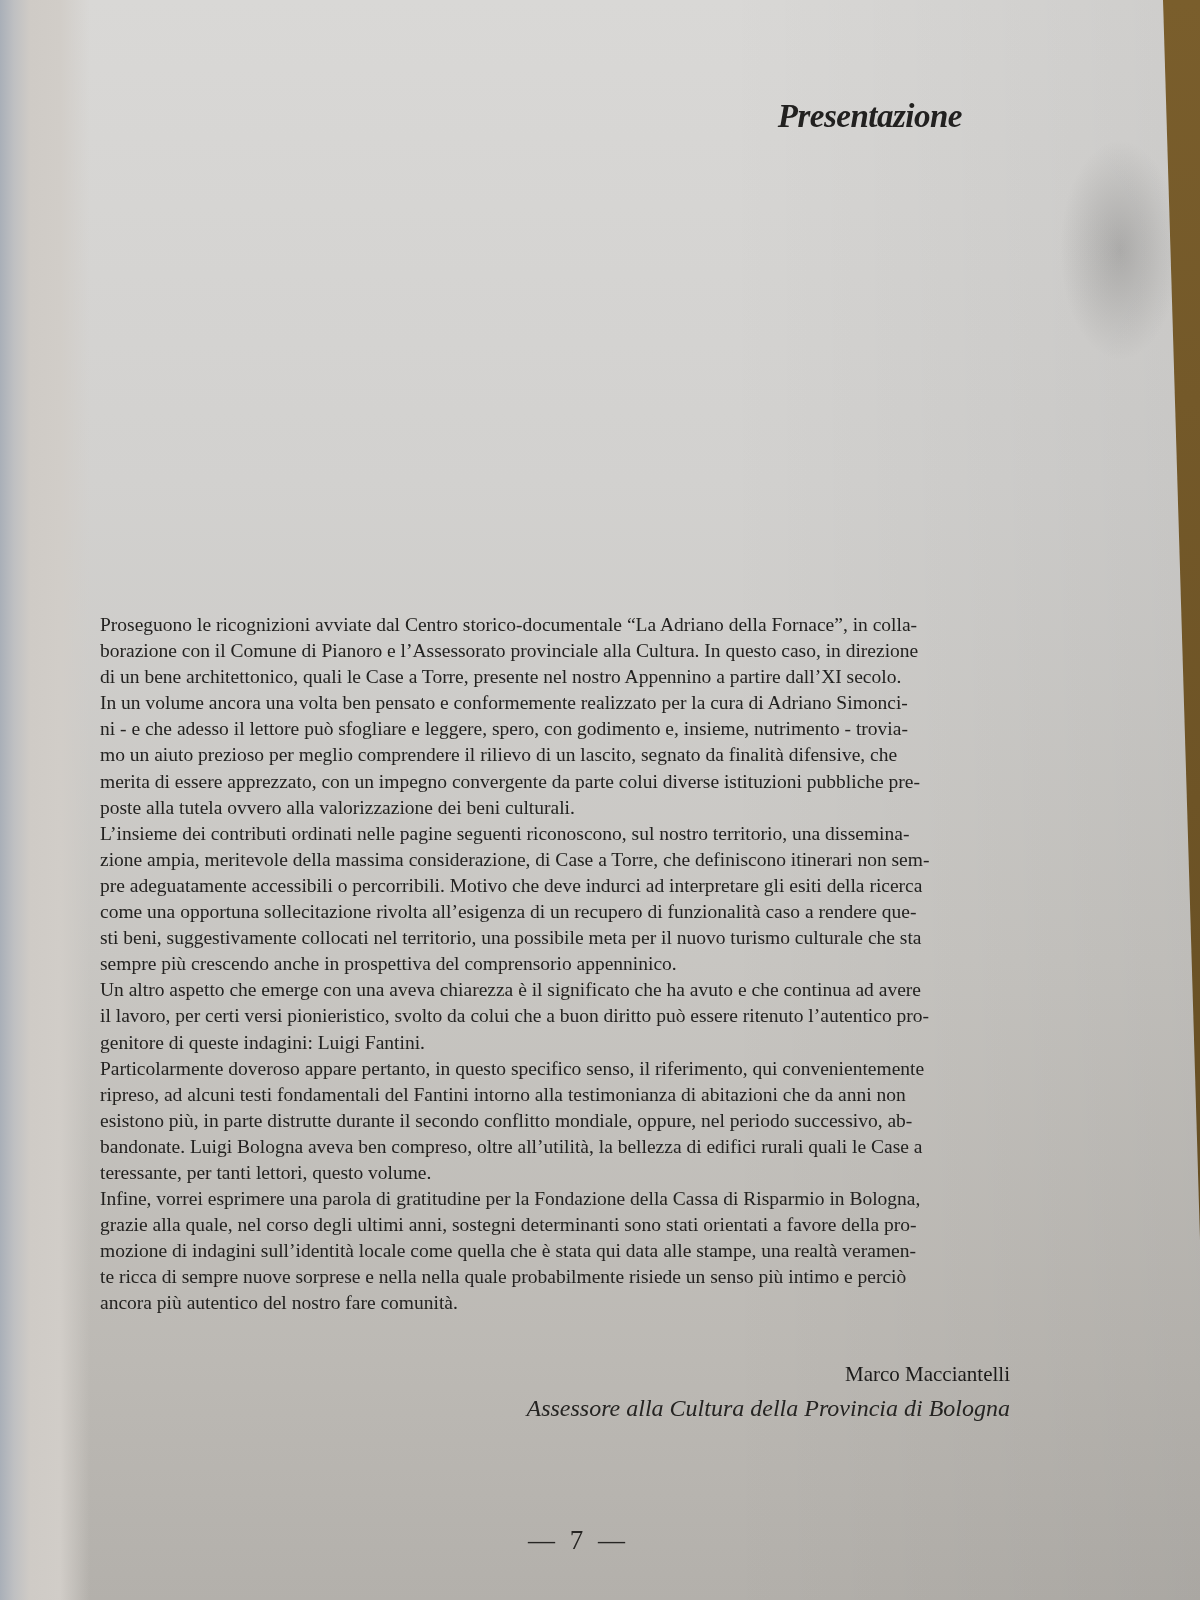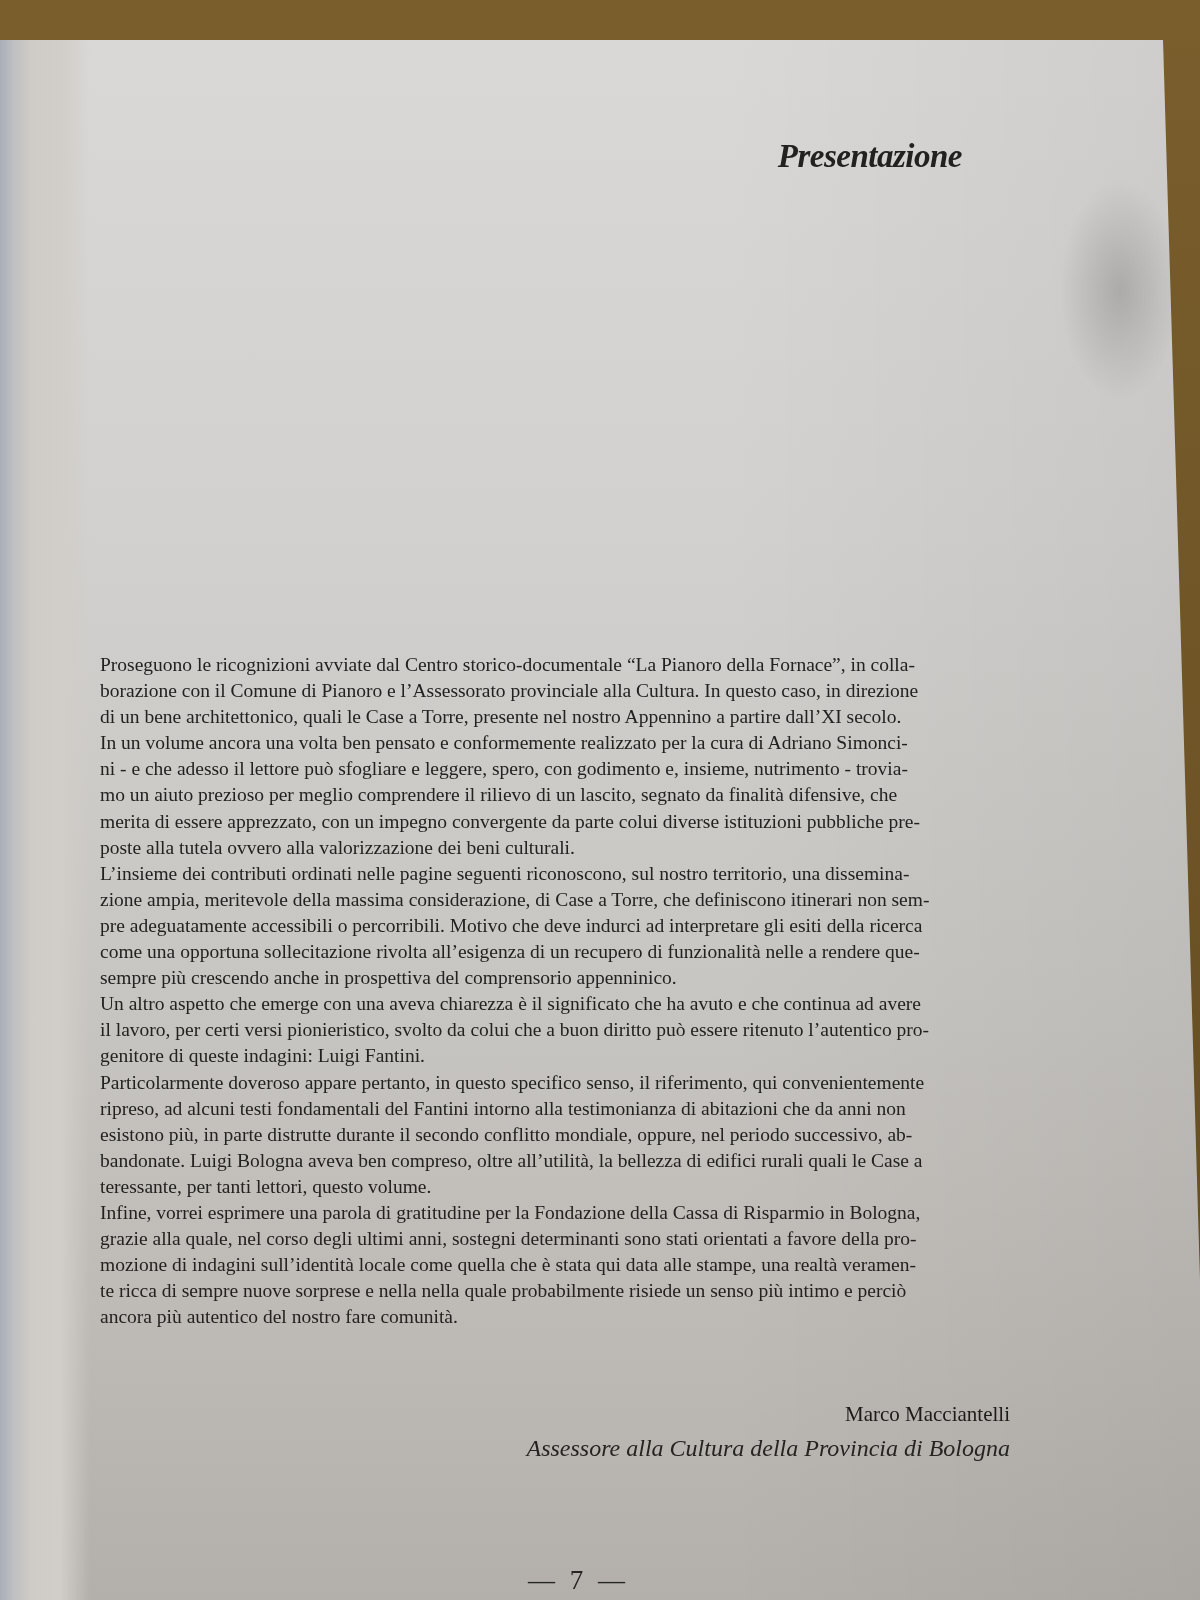--- a/index.html
+++ b/index.html
@@ -22,21 +22,20 @@
     }
     
     .page {
       position: absolute;
       inset: 0;
       clip-path: polygon(0 0, 1163px 0, 1200px 1240px, 1200px 1600px, 0 1600px);
       background:
         radial-gradient(ellipse 60px 110px at 1120px 250px, rgba(90,90,90,0.28), rgba(90,90,90,0) 100%),
         linear-gradient(90deg, #a9afb8 0px, #bfc0c2 14px, #cfcbc6 30px, #d1cdc8 60px, rgba(0,0,0,0) 90px),
         linear-gradient(180deg, #d9d8d6 0%, #d2d1cf 30%, #c8c6c2 60%, #bcb9b4 85%, #b3b0ab 100%);
-      margin-top: 40px;
     }
     .page-shade {
       position: absolute;
       inset: 0;
       background: linear-gradient(90deg, rgba(0,0,0,0) 60%, rgba(0,0,0,0.05) 100%);
       pointer-events: none;
     }
     .title {
       position: absolute;
       right: 238px;
@@ -93,32 +92,33 @@
 <body>
 
 <div class="table-bg"></div>
 
 <div class="page">
   <div class="page-shade"></div>
 
   <h1 class="title">Presentazione</h1>
 
   <p class="body-text">
-    <span class="line">Proseguono le ricognizioni avviate dal Centro storico-documentale “La Pianoro della Fornace”, in colla-</span>
+    <span class="line">Proseguono le ricognizioni avviate dal Centro storico-documentale “La Adriano della Fornace”, in colla-</span>
     <span class="line">borazione con il Comune di Pianoro e l’Assessorato provinciale alla Cultura. In questo caso, in direzione</span>
     <span class="line">di un bene architettonico, quali le Case a Torre, presente nel nostro Appennino a partire dall’XI secolo.</span>
     <span class="line">In un volume ancora una volta ben pensato e conformemente realizzato per la cura di Adriano Simonci-</span>
     <span class="line">ni - e che adesso il lettore può sfogliare e leggere, spero, con godimento e, insieme, nutrimento - trovia-</span>
     <span class="line">mo un aiuto prezioso per meglio comprendere il rilievo di un lascito, segnato da finalità difensive, che</span>
     <span class="line">merita di essere apprezzato, con un impegno convergente da parte colui diverse istituzioni pubbliche pre-</span>
     <span class="line">poste alla tutela ovvero alla valorizzazione dei beni culturali.</span>
     <span class="line">L’insieme dei contributi ordinati nelle pagine seguenti riconoscono, sul nostro territorio, una dissemina-</span>
     <span class="line">zione ampia, meritevole della massima considerazione, di Case a Torre, che definiscono itinerari non sem-</span>
     <span class="line">pre adeguatamente accessibili o percorribili. Motivo che deve indurci ad interpretare gli esiti della ricerca</span>
-    <span class="line">come una opportuna sollecitazione rivolta all’esigenza di un recupero di funzionalità nelle a rendere que-</span>
+    <span class="line">come una opportuna sollecitazione rivolta all’esigenza di un recupero di funzionalità caso a rendere que-</span>
+    <span class="line">sti beni, suggestivamente collocati nel territorio, una possibile meta per il nuovo turismo culturale che sta</span>
     <span class="line">sempre più crescendo anche in prospettiva del comprensorio appenninico.</span>
     <span class="line">Un altro aspetto che emerge con una aveva chiarezza è il significato che ha avuto e che continua ad avere</span>
     <span class="line">il lavoro, per certi versi pionieristico, svolto da colui che a buon diritto può essere ritenuto l’autentico pro-</span>
     <span class="line">genitore di queste indagini: Luigi Fantini.</span>
     <span class="line">Particolarmente doveroso appare pertanto, in questo specifico senso, il riferimento, qui convenientemente</span>
     <span class="line">ripreso, ad alcuni testi fondamentali del Fantini intorno alla testimonianza di abitazioni che da anni non</span>
     <span class="line">esistono più, in parte distrutte durante il secondo conflitto mondiale, oppure, nel periodo successivo, ab-</span>
     <span class="line">bandonate. Luigi Bologna aveva ben compreso, oltre all’utilità, la bellezza di edifici rurali quali le Case a</span>
     <span class="line">teressante, per tanti lettori, questo volume.</span>
     <span class="line">Infine, vorrei esprimere una parola di gratitudine per la Fondazione della Cassa di Risparmio in Bologna,</span>

